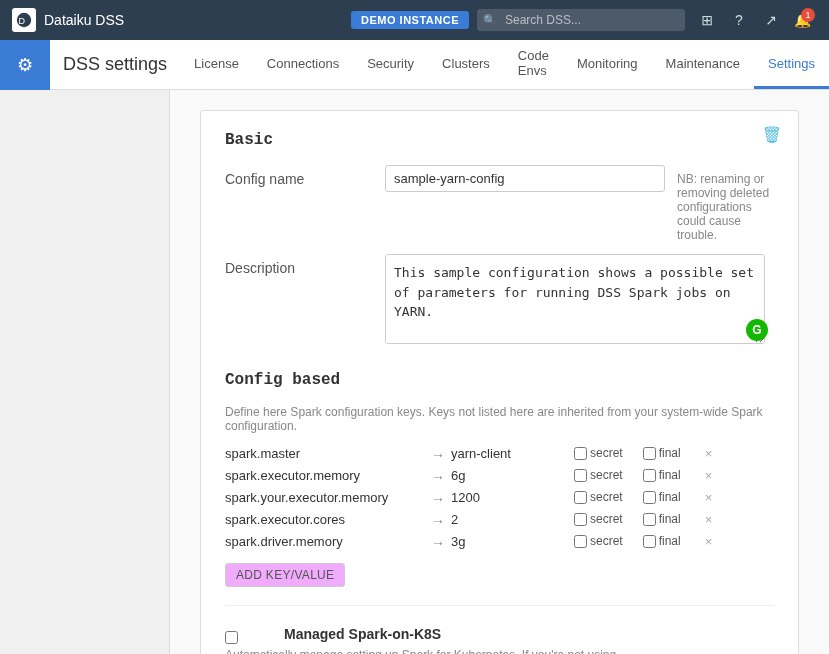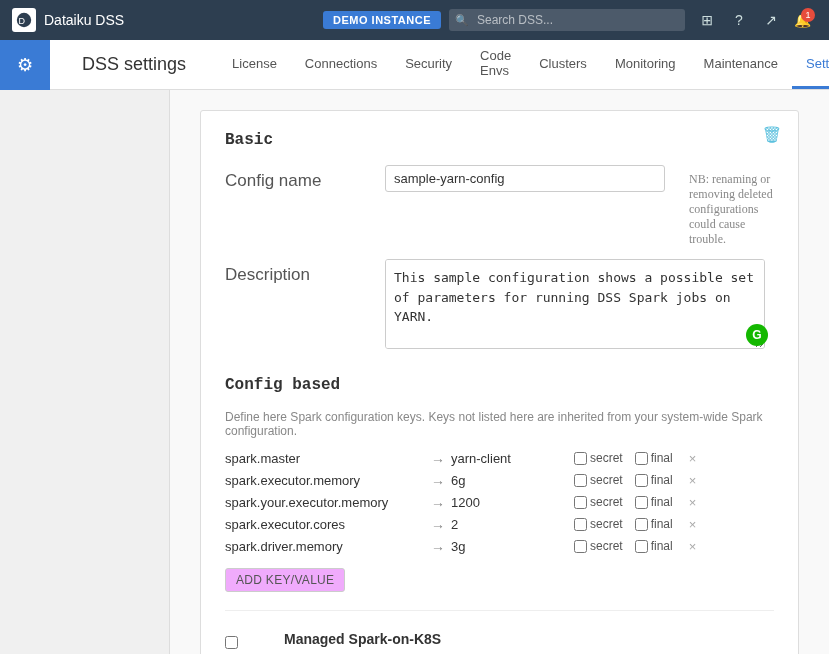--- a/index.html
+++ b/index.html
@@ -42,21 +42,21 @@
       font-weight: 600;
       letter-spacing: 0.5px;
     }
     .topbar-search {
       background: rgba(255,255,255,0.15);
       border: none;
       border-radius: 3px;
       padding: 4px 10px 4px 28px;
       color: #fff;
       font-size: 12px;
-      width: 236px;
+      width: 208px;
       outline: none;
     }
     .topbar-search::placeholder { color: rgba(255,255,255,0.6); }
     .search-wrap { position: relative; }
     .search-wrap::before {
       content: '🔍';
       position: absolute;
       left: 6px;
       top: 50%;
       transform: translateY(-50%);
@@ -110,21 +110,21 @@
       height: 50px;
       background: #3a7bd5;
       display: flex;
       align-items: center;
       justify-content: center;
       color: #fff;
       font-size: 18px;
       flex-shrink: 0;
     }
     .secondbar-title {
-      padding: 0 32px;
+      padding: 0 13px;
       font-size: 18px;
       font-weight: 400;
       color: #333;
       flex-shrink: 0;
     }
     .secondbar-nav {
       display: flex;
       align-items: center;
       height: 100%;
       flex: 1;
@@ -192,41 +192,40 @@
     
     .form-row {
       display: flex;
       align-items: flex-start;
       margin-bottom: 12px;
     }
     .form-label {
       width: 160px;
       flex-shrink: 0;
       padding-top: 6px;
-      font-size: 17px;
+      font-size: 14px;
       color: #555;
     }
     .form-control {
       flex: 1;
     }
     .input-text {
       width: 280px;
       padding: 5px 8px;
       border: 1px solid #ccc;
       border-radius: 3px;
       font-size: 13px;
       color: #333;
       outline: none;
     }
     .form-hint {
-      margin-left: 24px;
+      margin-left: 12px;
       font-size: 12px;
       color: #888;
       padding-top: 7px;
-      font-family: Liberation Serif, serif;
     }
     .textarea-wrap { position: relative; }
     .input-textarea {
       width: 380px;
       height: 90px;
       padding: 8px;
       border: 1px solid #ccc;
       border-radius: 3px;
       font-size: 13px;
       color: #333;
@@ -276,21 +275,21 @@
     }
     .config-key-value {
       width: 100px;
       font-size: 13px;
       color: #333;
       flex-shrink: 0;
     }
     .config-key-checks {
       display: flex;
       align-items: center;
-      gap: 12px;
+      gap: 20px;
       flex: 1;
       padding-left: 17px;
     }
     .check-label {
       display: flex;
       align-items: center;
       gap: 3px;
       font-size: 12px;
       color: #555;
     }
@@ -376,22 +375,22 @@
   </div>
 </div>
 
 <div class="secondbar">
   <div class="secondbar-settings-icon">⚙</div>
   <div class="secondbar-title">DSS settings</div>
   <nav class="secondbar-nav">
     <a class="nav-item">License</a>
     <a class="nav-item">Connections</a>
     <a class="nav-item">Security</a>
+    <a class="nav-item">Clusters</a>
     <a class="nav-item">Code Envs</a>
-    <a class="nav-item">Clusters</a>
     <a class="nav-item">Monitoring</a>
     <a class="nav-item">Maintenance</a>
     <a class="nav-item active">Settings</a>
   </nav>
 </div>
 
 <div class="layout">
   <div class="sidebar"></div>
   <div class="main-content">
     <div class="card">

